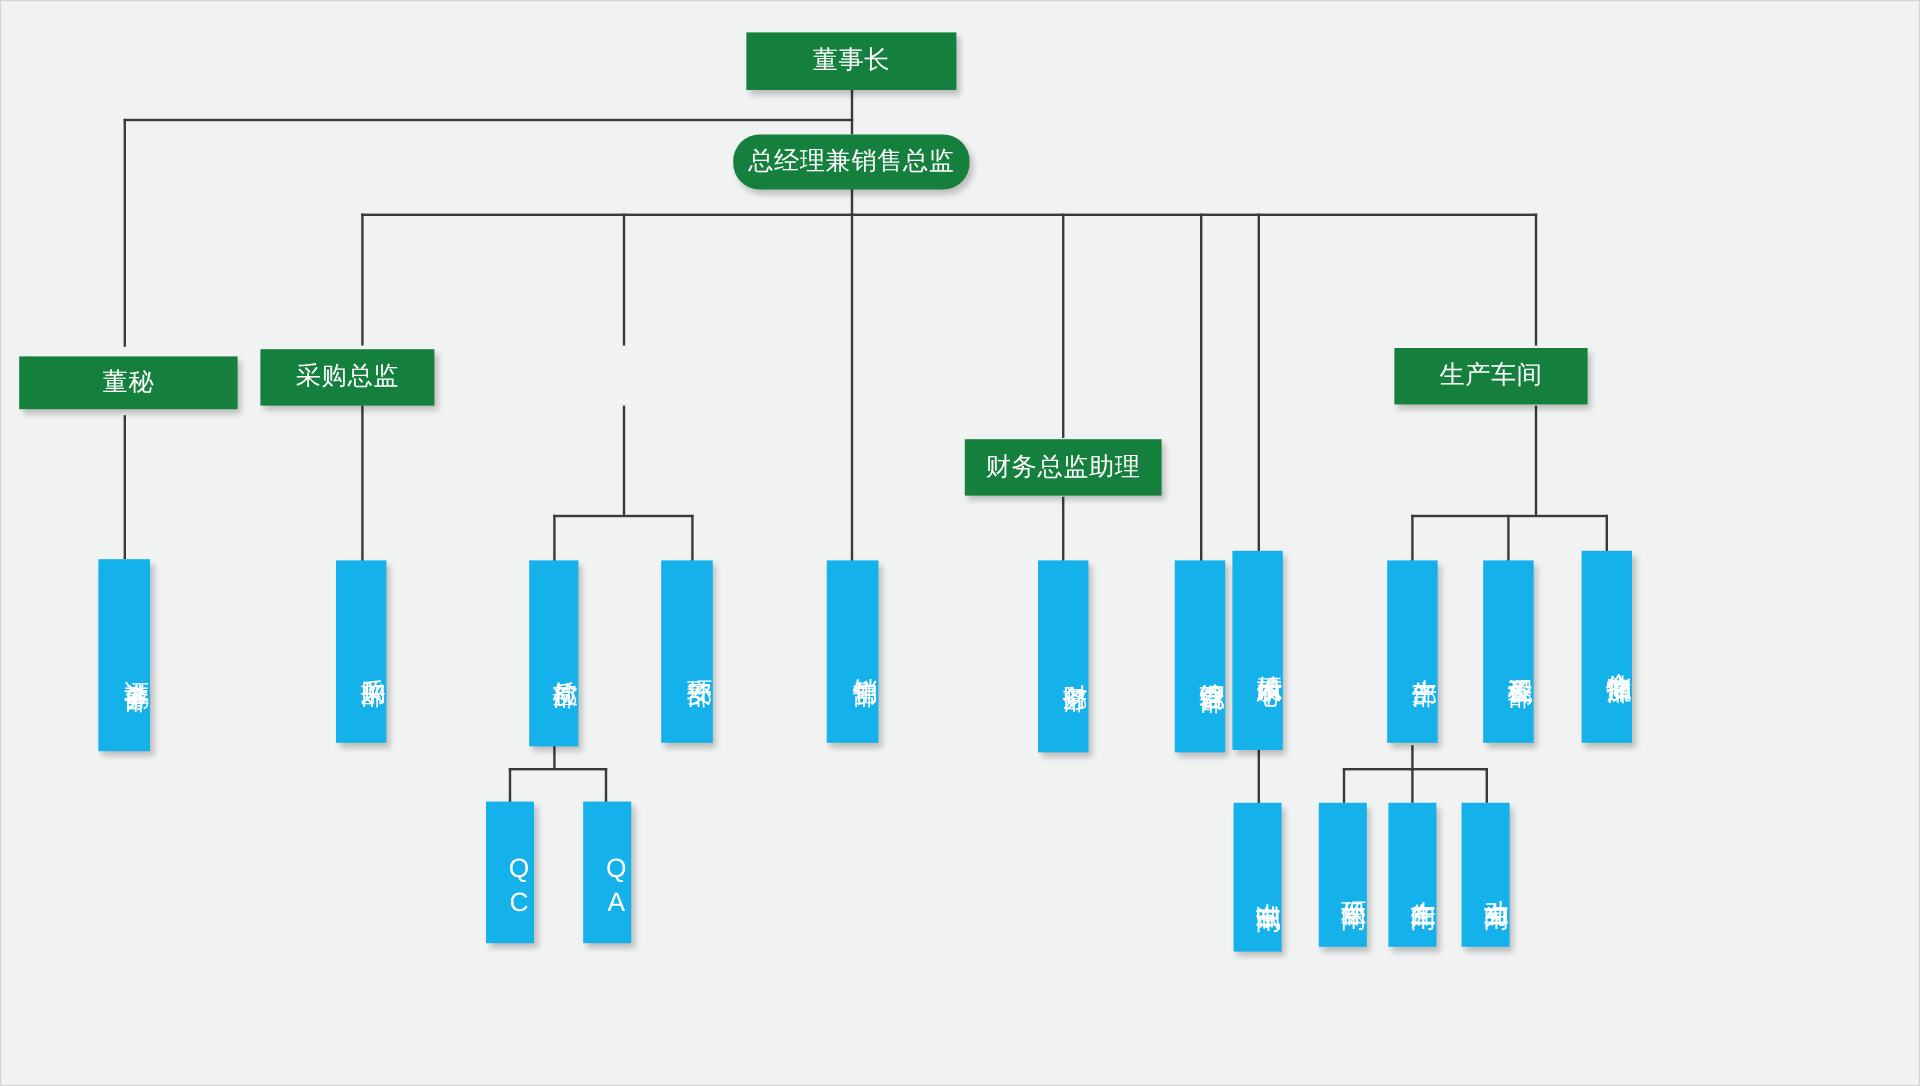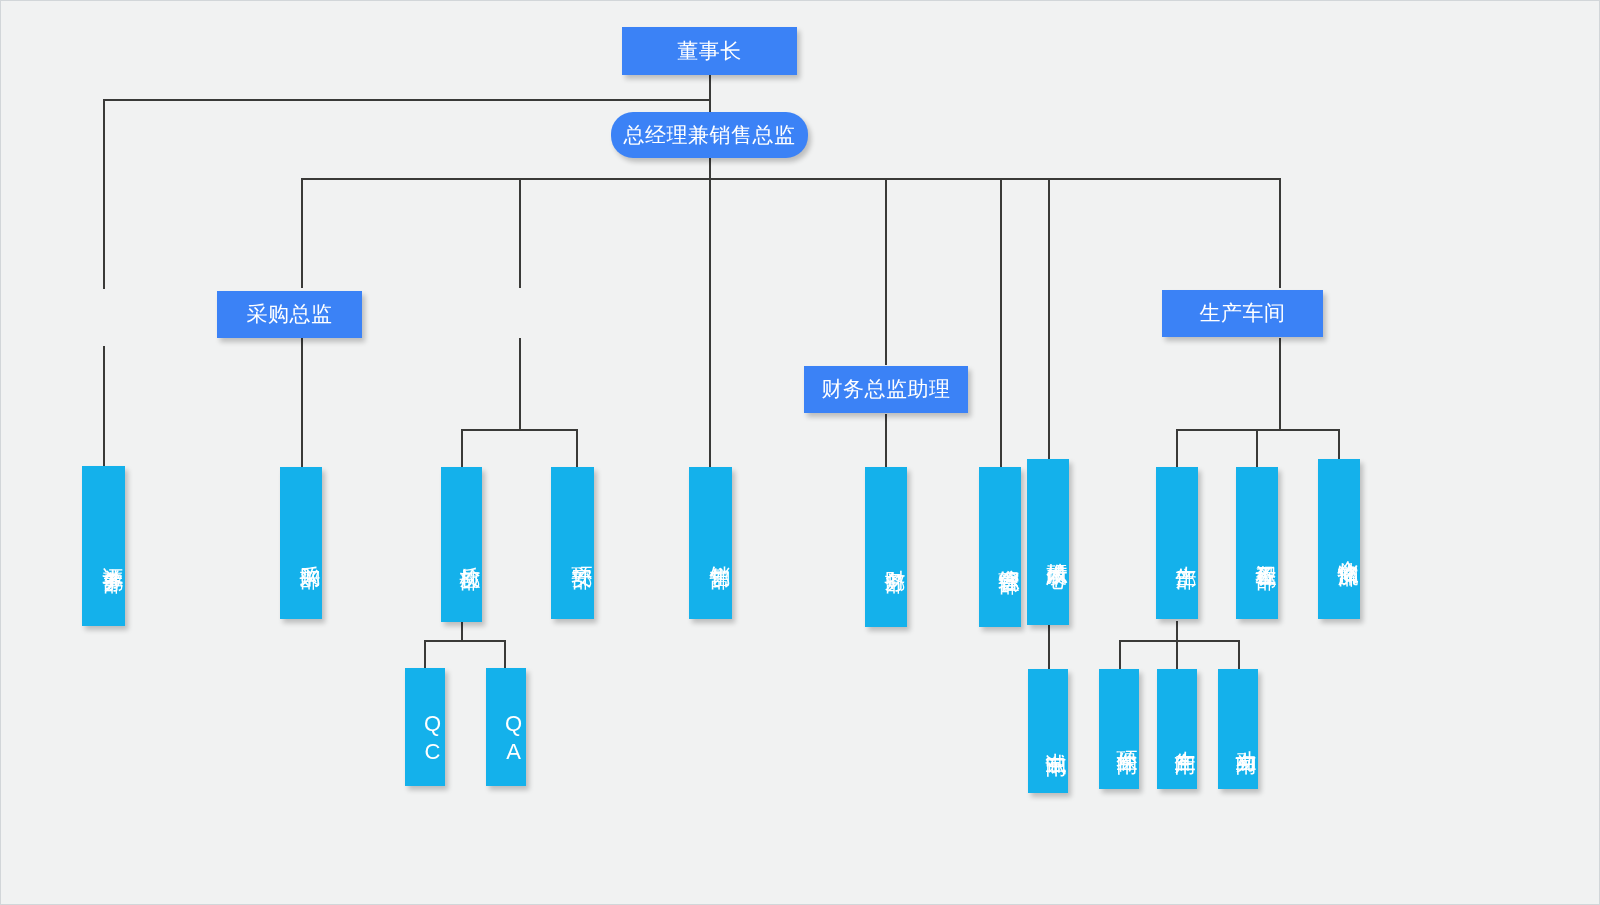--- a/index.html
+++ b/index.html
@@ -36,21 +36,21 @@
     color: #ffffff;
     box-sizing: border-box;
     display: flex;
     align-items: center;
     justify-content: center;
     box-shadow: 3px 4px 5px rgba(0,0,0,0.22);
     text-align: center;
     line-height: 1.18;
   }
   .node.exec {
-    background: #3b82f6;
+    background: #15803d;
     font-size: 21px;
     letter-spacing: 0.5px;
   }
   .node.dept {
     background: #14b1eb;
     font-size: 21px;
     writing-mode: vertical-rl;
     text-orientation: upright;
     letter-spacing: 1px;
     padding-top: 14px;
@@ -112,20 +112,21 @@
   <div class="line v" style="left:1175px; top:620px; height:20px;"></div>
   <div class="line h" style="left:1118px; top:639px; width:120px;"></div>
   <div class="line v" style="left:1118px; top:639px; height:29px;"></div>
   <div class="line v" style="left:1175px; top:639px; height:29px;"></div>
   <div class="line v" style="left:1237px; top:639px; height:29px;"></div>
 
   <div class="node exec" style="left:621px; top:26px; width:175px; height:48px;">董事长</div>
 
   <div class="node exec" style="left:610px; top:111px; width:197px; height:46px;border-radius:22px;">总经理兼销售总监</div>
 
+  <div class="node exec" style="left:15px; top:296px; width:182px; height:44px;">董秘</div>
 
   <div class="node exec" style="left:216px; top:290px; width:145px; height:47px;">采购总监</div>
 
 
   <div class="node exec" style="left:803px; top:365px; width:164px; height:47px;font-family:Liberation Serif, serif;">财务总监助理</div>
 
   <div class="node exec" style="left:1161px; top:289px; width:161px; height:47px;">生产车间</div>
 
   <div class="node dept" style="left:81px; top:465px; width:43px; height:160px;">证券事务部</div>
 

